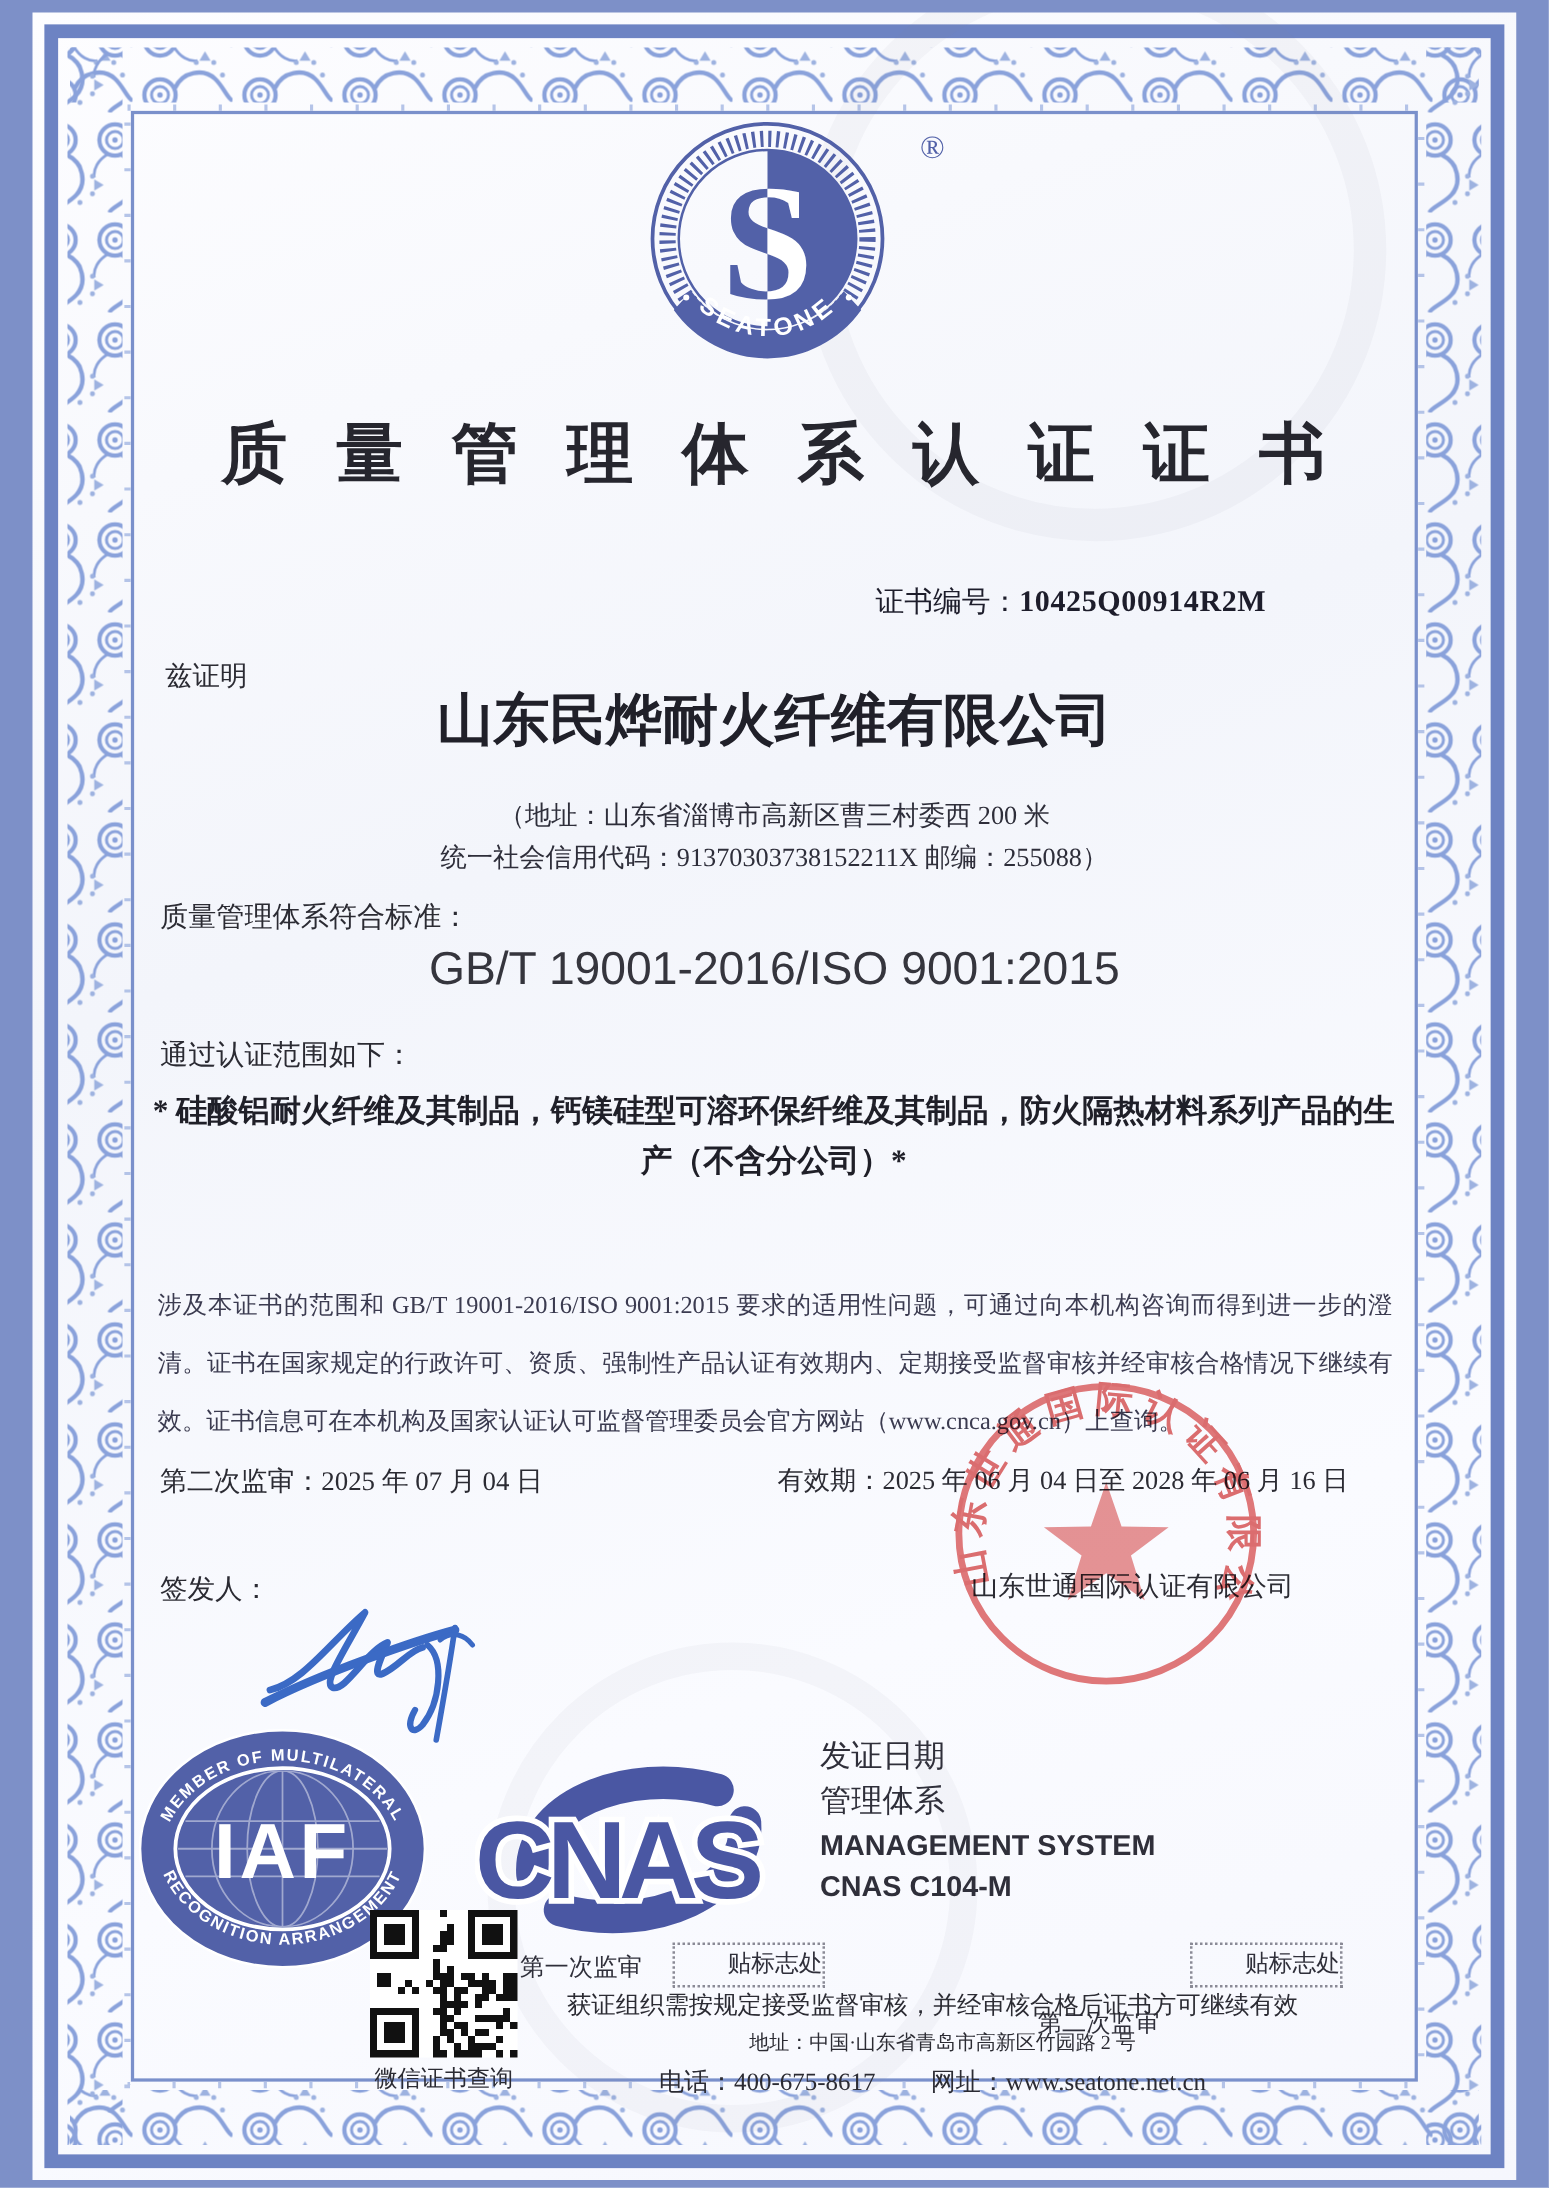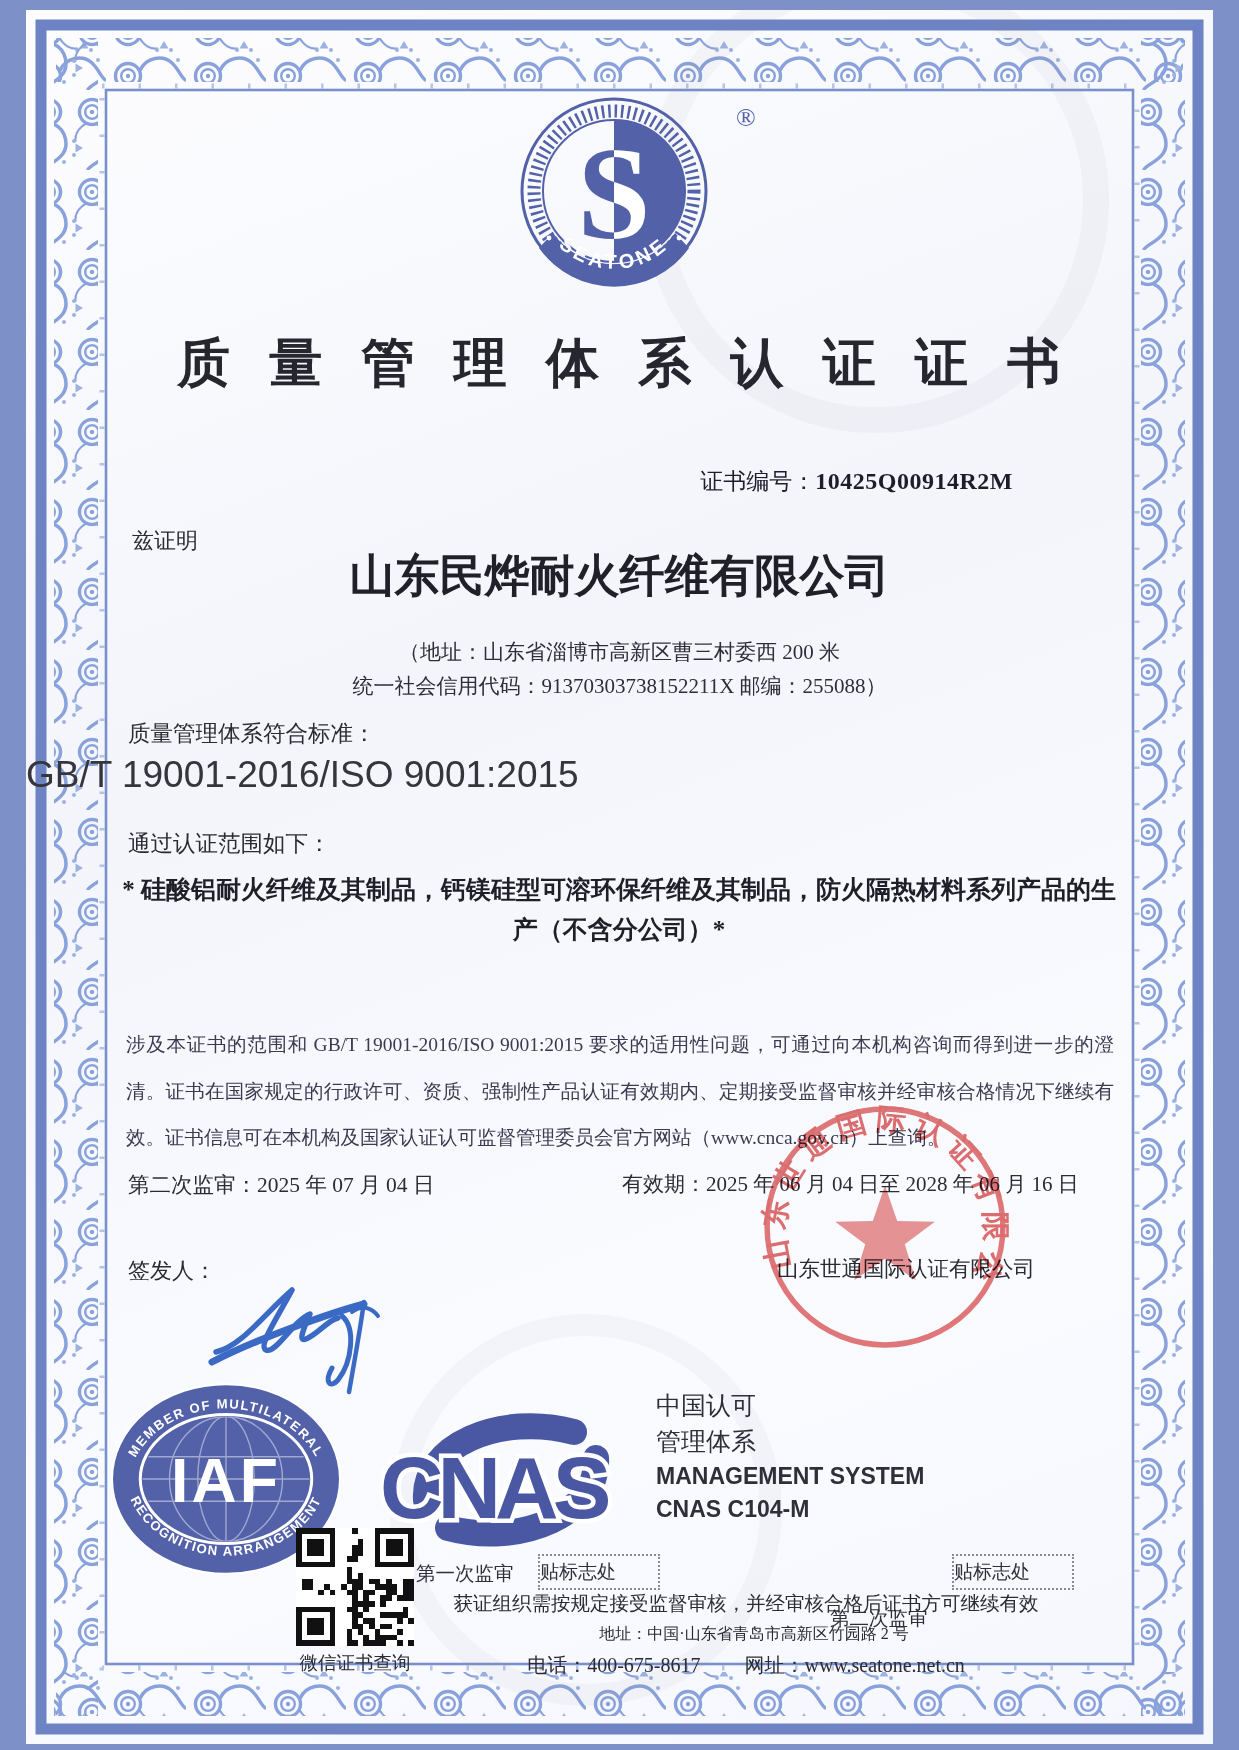--- a/index.html
+++ b/index.html
@@ -12,21 +12,21 @@
   #logo{left:470px;top:78px;width:270px;height:218px;}
   #title{left:0;top:318px;width:100%;text-align:center;font-size:53px;font-weight:700;
          letter-spacing:2px;word-spacing:22px;color:#26262e;}
   #certno{top:456px;right:200px;font-size:23px;color:#1d1d2b;}
   #certno b{font-size:24px;letter-spacing:.5px;}
   #certify{left:106px;top:516px;font-size:22px;}
   #company{left:0;top:536px;width:100%;text-align:center;font-size:45px;font-weight:700;color:#202029;}
   #addr{left:0;top:628px;width:100%;text-align:center;font-size:21px;color:#2e2e3a;}
   #credit{left:0;top:662px;width:100%;text-align:center;font-size:21px;color:#2e2e3a;}
   #stdlabel{left:102px;top:708px;font-size:22.5px;text-align:right;}
-  #standard{left:0;top:744px;width:100%;text-align:left;font-size:37px;color:#35353d;
+  #standard{left:0;top:744px;width:100%;text-align:center;font-size:37px;color:#35353d;
             font-family:"Liberation Sans","DejaVu Sans",sans-serif;}
   #scopelabel{left:102px;top:818px;font-size:22.5px;}
   #scope{left:88px;top:860px;width:1010px;text-align:center;font-size:25px;font-weight:700;
          line-height:40px;color:#1f1f28;}
   #fineprint{left:100px;top:1012px;width:988px;font-size:19.5px;line-height:46.5px;
              text-align:justify;color:#3b3b50;}
   #issue{left:102px;top:1160px;font-size:21.5px;white-space:nowrap;}
   #valid{left:596px;top:1160px;font-size:21px;white-space:nowrap;}
   #signer{left:102px;top:1246px;font-size:22px;}
   #sig{left:180px;top:1244px;width:235px;height:158px;}
@@ -35,21 +35,21 @@
   #iaf{left:82px;top:1370px;width:236px;height:198px;}
   #cnas{left:354px;top:1390px;width:266px;height:158px;}
   #accblock{left:630px;top:1378px;}
   .acc-cn{font-size:25px;line-height:36px;color:#2f2f3a;}
   .acc-en{font-size:23px;line-height:33px;font-weight:700;color:#2f2f3a;
           font-family:"Liberation Sans","DejaVu Sans",sans-serif;}
   #qr{left:270px;top:1518px;width:118px;height:118px;}
   #qrcaption{left:246px;top:1640px;width:166px;text-align:center;font-size:18.5px;z-index:3;}
   .auditlabel{top:1550px;font-size:19.5px;color:#2f2f3a;}
   #audit1{left:390px;} #audit2{left:804px;margin-top:45px;}
-  .stickerbox{top:1544px;width:118px;height:32px;line-height:32px;text-align:left;
+  .stickerbox{top:1544px;width:118px;height:32px;line-height:32px;text-align:right;
               border:2px dotted #8a8a96;font-size:19px;color:#2f2f3a;}
   #box1{left:512px;} #box2{left:926px;}
   #footlines{left:310px;top:1580px;width:820px;text-align:center;}
   #footnote{font-size:19.5px;margin-bottom:7px;}
   #footaddr{font-size:16px;margin-bottom:7px;margin-left:16px;}
   #footphone{font-size:20px;}
   .gap{display:inline-block;width:44px;}
 </style>
 </head>
 <body>
@@ -191,21 +191,21 @@
     </g>
   </svg>
 
   <svg id="cnas" class="abs" viewBox="0 0 266 158">
     <path d="M46,100 C42,46 120,12 194,32" stroke="#4a57a3" stroke-width="26" fill="none" stroke-linecap="round"></path>
     <path d="M216,58 C220,112 142,148 68,128" stroke="#4a57a3" stroke-width="26" fill="none" stroke-linecap="round"></path>
     <text x="0" y="118" font-family="Liberation Sans, DejaVu Sans, sans-serif" font-size="88" font-weight="900" letter-spacing="-6" fill="#4a57a3" stroke="#ffffff" stroke-width="9" paint-order="stroke">CNAS</text>
   </svg>
 
   <div class="abs" id="accblock">
-    <div class="acc-cn">中国认可</div>
+    <div class="acc-cn">发证日期</div>
     <div class="acc-cn">管理体系</div>
     <div class="acc-en">MANAGEMENT SYSTEM</div>
     <div class="acc-en">CNAS C104-M</div>
   </div>
 
   <svg id="qr" class="abs" viewBox="0 0 21 21" shape-rendering="crispEdges">
     <rect x="0" y="0" width="21" height="21" fill="#ffffff"></rect>
     <g fill="#111111">
       <rect x="0" y="0" width="7" height="7"></rect>
         <rect x="14" y="0" width="7" height="7"></rect>

